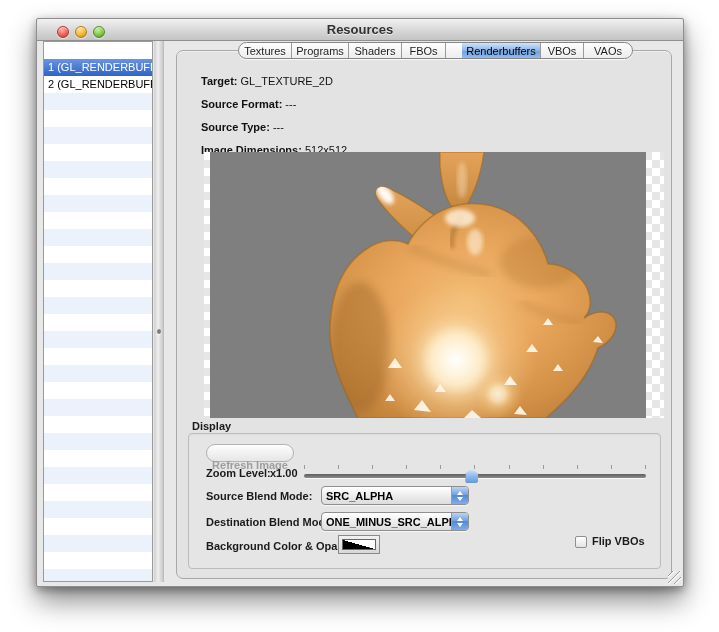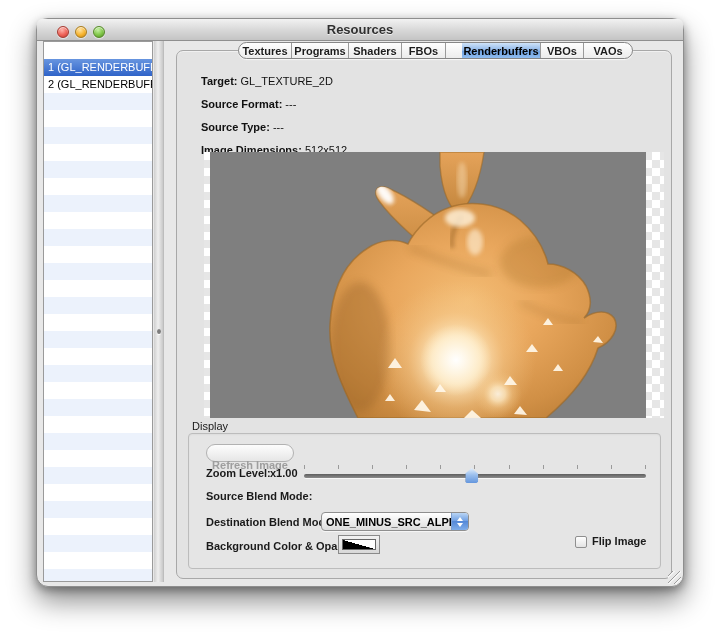--- a/index.html
+++ b/index.html
@@ -1,21 +1,21 @@
 <!DOCTYPE html>
 <html><head>
 <meta charset="utf-8">
 <style>
   * { margin:0; padding:0; box-sizing:border-box; }
   body { background:#fff; font-family:"Liberation Sans","DejaVu Sans",sans-serif; }
   .screen { position:relative; width:719px; height:632px; background:#fff; overflow:hidden; }
 
   .window {
     position:absolute; left:36px; top:18px; width:648px; height:569px;
-    background:#e8e8e8; border:1px solid #8e8e8e; border-radius:12px;
+    background:#e8e8e8; border:1px solid #8e8e8e; border-radius:2px;
     box-shadow:0 14px 28px rgba(0,0,0,.45), 0 3px 10px rgba(0,0,0,.35);
   }
   .titlebar {
     position:absolute; left:0; top:0; width:100%; height:22px;
     background:linear-gradient(#f2f2f2,#d9d9d9 50%,#c4c4c4);
     border-bottom:1px solid #8f8f8f; border-radius:5px 5px 0 0;
   }
   .title { text-align:center; font-size:13px; font-weight:bold; color:#303030;
     line-height:22px; text-shadow:0 1px 0 rgba(255,255,255,.65); }
   .tl { position:absolute; top:7px; width:12px; height:12px; border-radius:50%;
@@ -44,42 +44,42 @@
 
   
   .panel { position:absolute; left:139px; top:31px; width:496px; height:529px;
     background:#e3e3e3; border:1px solid #a8a8a8; border-radius:7px;
     box-shadow:inset 0 1px 0 rgba(255,255,255,.5); }
 
   
   .tabs { position:absolute; left:201px; top:23px; height:17px; display:flex;
     border:1px solid #868686; border-radius:9px; overflow:hidden;
     background:linear-gradient(#fefefe,#ececec); box-shadow:0 1px 1px rgba(255,255,255,.8); }
-  .seg { height:100%; font-size:11px; font-weight:bold; color:#1c1c1c; text-align:center;
+  .seg { height:100%; font-size:11px; font-weight:normal; color:#1c1c1c; text-align:center;
     padding-top:2px; border-right:1px solid #9a9a9a; text-shadow:0 1px 0 rgba(255,255,255,.7); }
   .seg:last-child { border-right:none; }
   .seg.selected { background:linear-gradient(#cfe3f8,#85b0e6 55%,#6fa2e2 55%,#8fbcef);
     text-shadow:none; color:#000;margin-left:16px; }
 
   
   .info-row { position:absolute; left:164px; font-size:11px; color:#111; height:14px; white-space:nowrap;}
   .info-row b { font-weight:bold; }
   .info-val { font-weight:normal; }
 
   
   .preview { position:absolute; left:167px; top:133px; width:460px; height:266px;
     background-color:#fff;
     background-image:
       linear-gradient(45deg,#e6e6e6 25%,transparent 25%,transparent 75%,#e6e6e6 75%),
       linear-gradient(45deg,#e6e6e6 25%,transparent 25%,transparent 75%,#e6e6e6 75%);
     background-size:16px 16px; background-position:0 0,8px 8px; }
   .gl-image { position:absolute; left:6px; top:0; width:436px; height:266px; background:#7f7f7f; }
 
   
-  .group-label { position:absolute; left:155px; top:401px; font-size:11px; font-weight:normal; color:#1a1a1a; }
+  .group-label { position:absolute; left:155px; top:401px; font-size:11px; font-weight:bold; color:#1a1a1a; }
   .groupbox { position:absolute; left:151px; top:414px; width:473px; height:136px;
     border:1px solid #bcbcbc; border-radius:4px; background:rgba(255,255,255,.08);
     box-shadow:inset 0 1px 2px rgba(0,0,0,.04); }
   .ctl-label { position:absolute; font-size:11px; font-weight:bold; color:#1a1a1a; white-space:nowrap; }
 
   .refresh-btn { position:absolute; left:169px; top:425px; width:88px; height:18px;
     border:1px solid #b2b2b2; border-radius:9px; background:linear-gradient(#fdfdfd,#e6e6e6);
     font-size:11px; font-weight:bold; color:#9e9e9e; text-align:center; padding-top:14px;
     font-family:"Liberation Sans","DejaVu Sans",sans-serif; }
 
@@ -265,33 +265,40 @@
           <span class="tick"></span>
         <span class="tick"></span>
           <span class="tick"></span>
           <span class="tick"></span>
       </div>
       <div class="track"></div>
       <div class="thumb" style="left: 49%;"></div>
     </div>
 
     <span class="ctl-label" style="left:169px; top:471px;">Source Blend Mode:</span>
+    <div class="popup" style="top:467px;">
+      <span class="popup-text">SRC_ALPHA</span>
+      <span class="popup-arrows">
+        <span class="arr-up"></span>
+          <span class="arr-dn"></span>
+      </span>
+    </div>
 
     <span class="ctl-label" style="left:169px; top:497px;">Destination Blend Mode:</span>
     <div class="popup" style="top:493px;">
       <span class="popup-text">ONE_MINUS_SRC_ALPHA</span>
       <span class="popup-arrows">
         <span class="arr-up"></span>
           <span class="arr-dn"></span>
       </span>
     </div>
 
     <span class="ctl-label" style="left:169px; top:521px;">Background Color &amp; Opacity:</span>
     <div class="colorwell">
       <div class="wedge"></div>
     </div>
 
     <div class="checkbox"></div>
-    <span class="flip-label">Flip Image</span>
+    <span class="flip-label">Flip VBOs</span>
 
     <div class="resize-grip"></div>
   </div>
 </div>
 
 </body></html>

